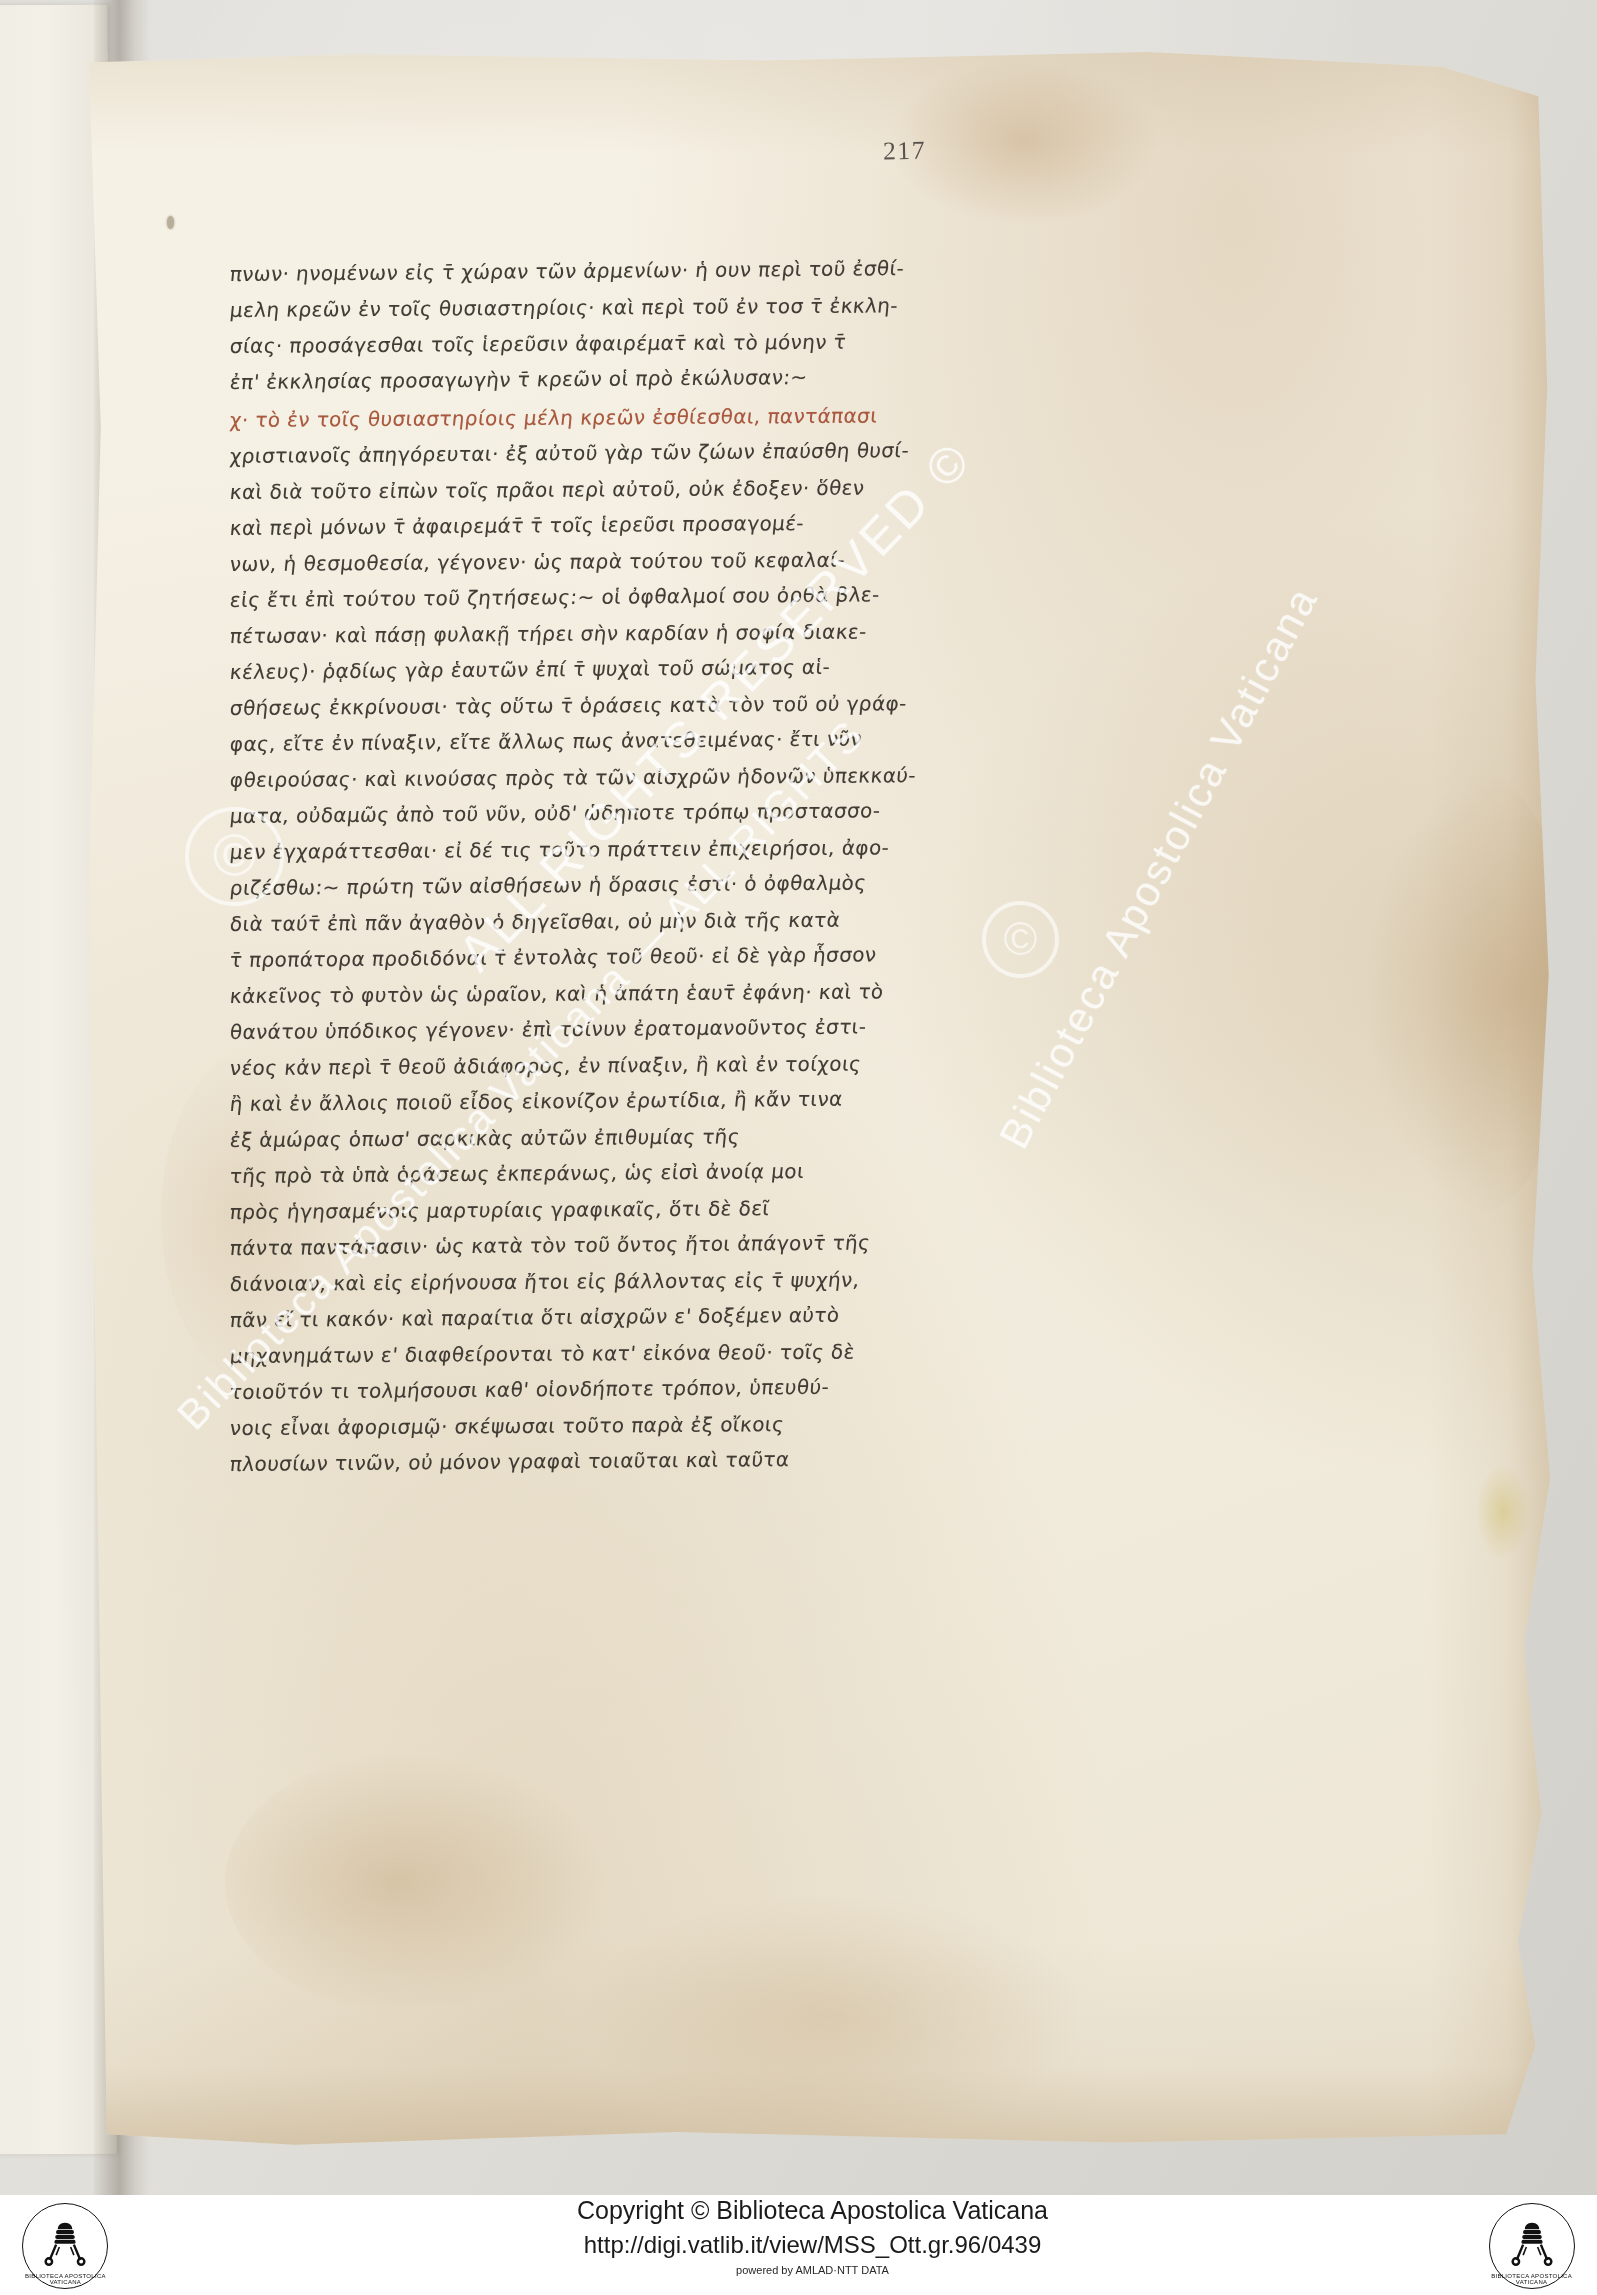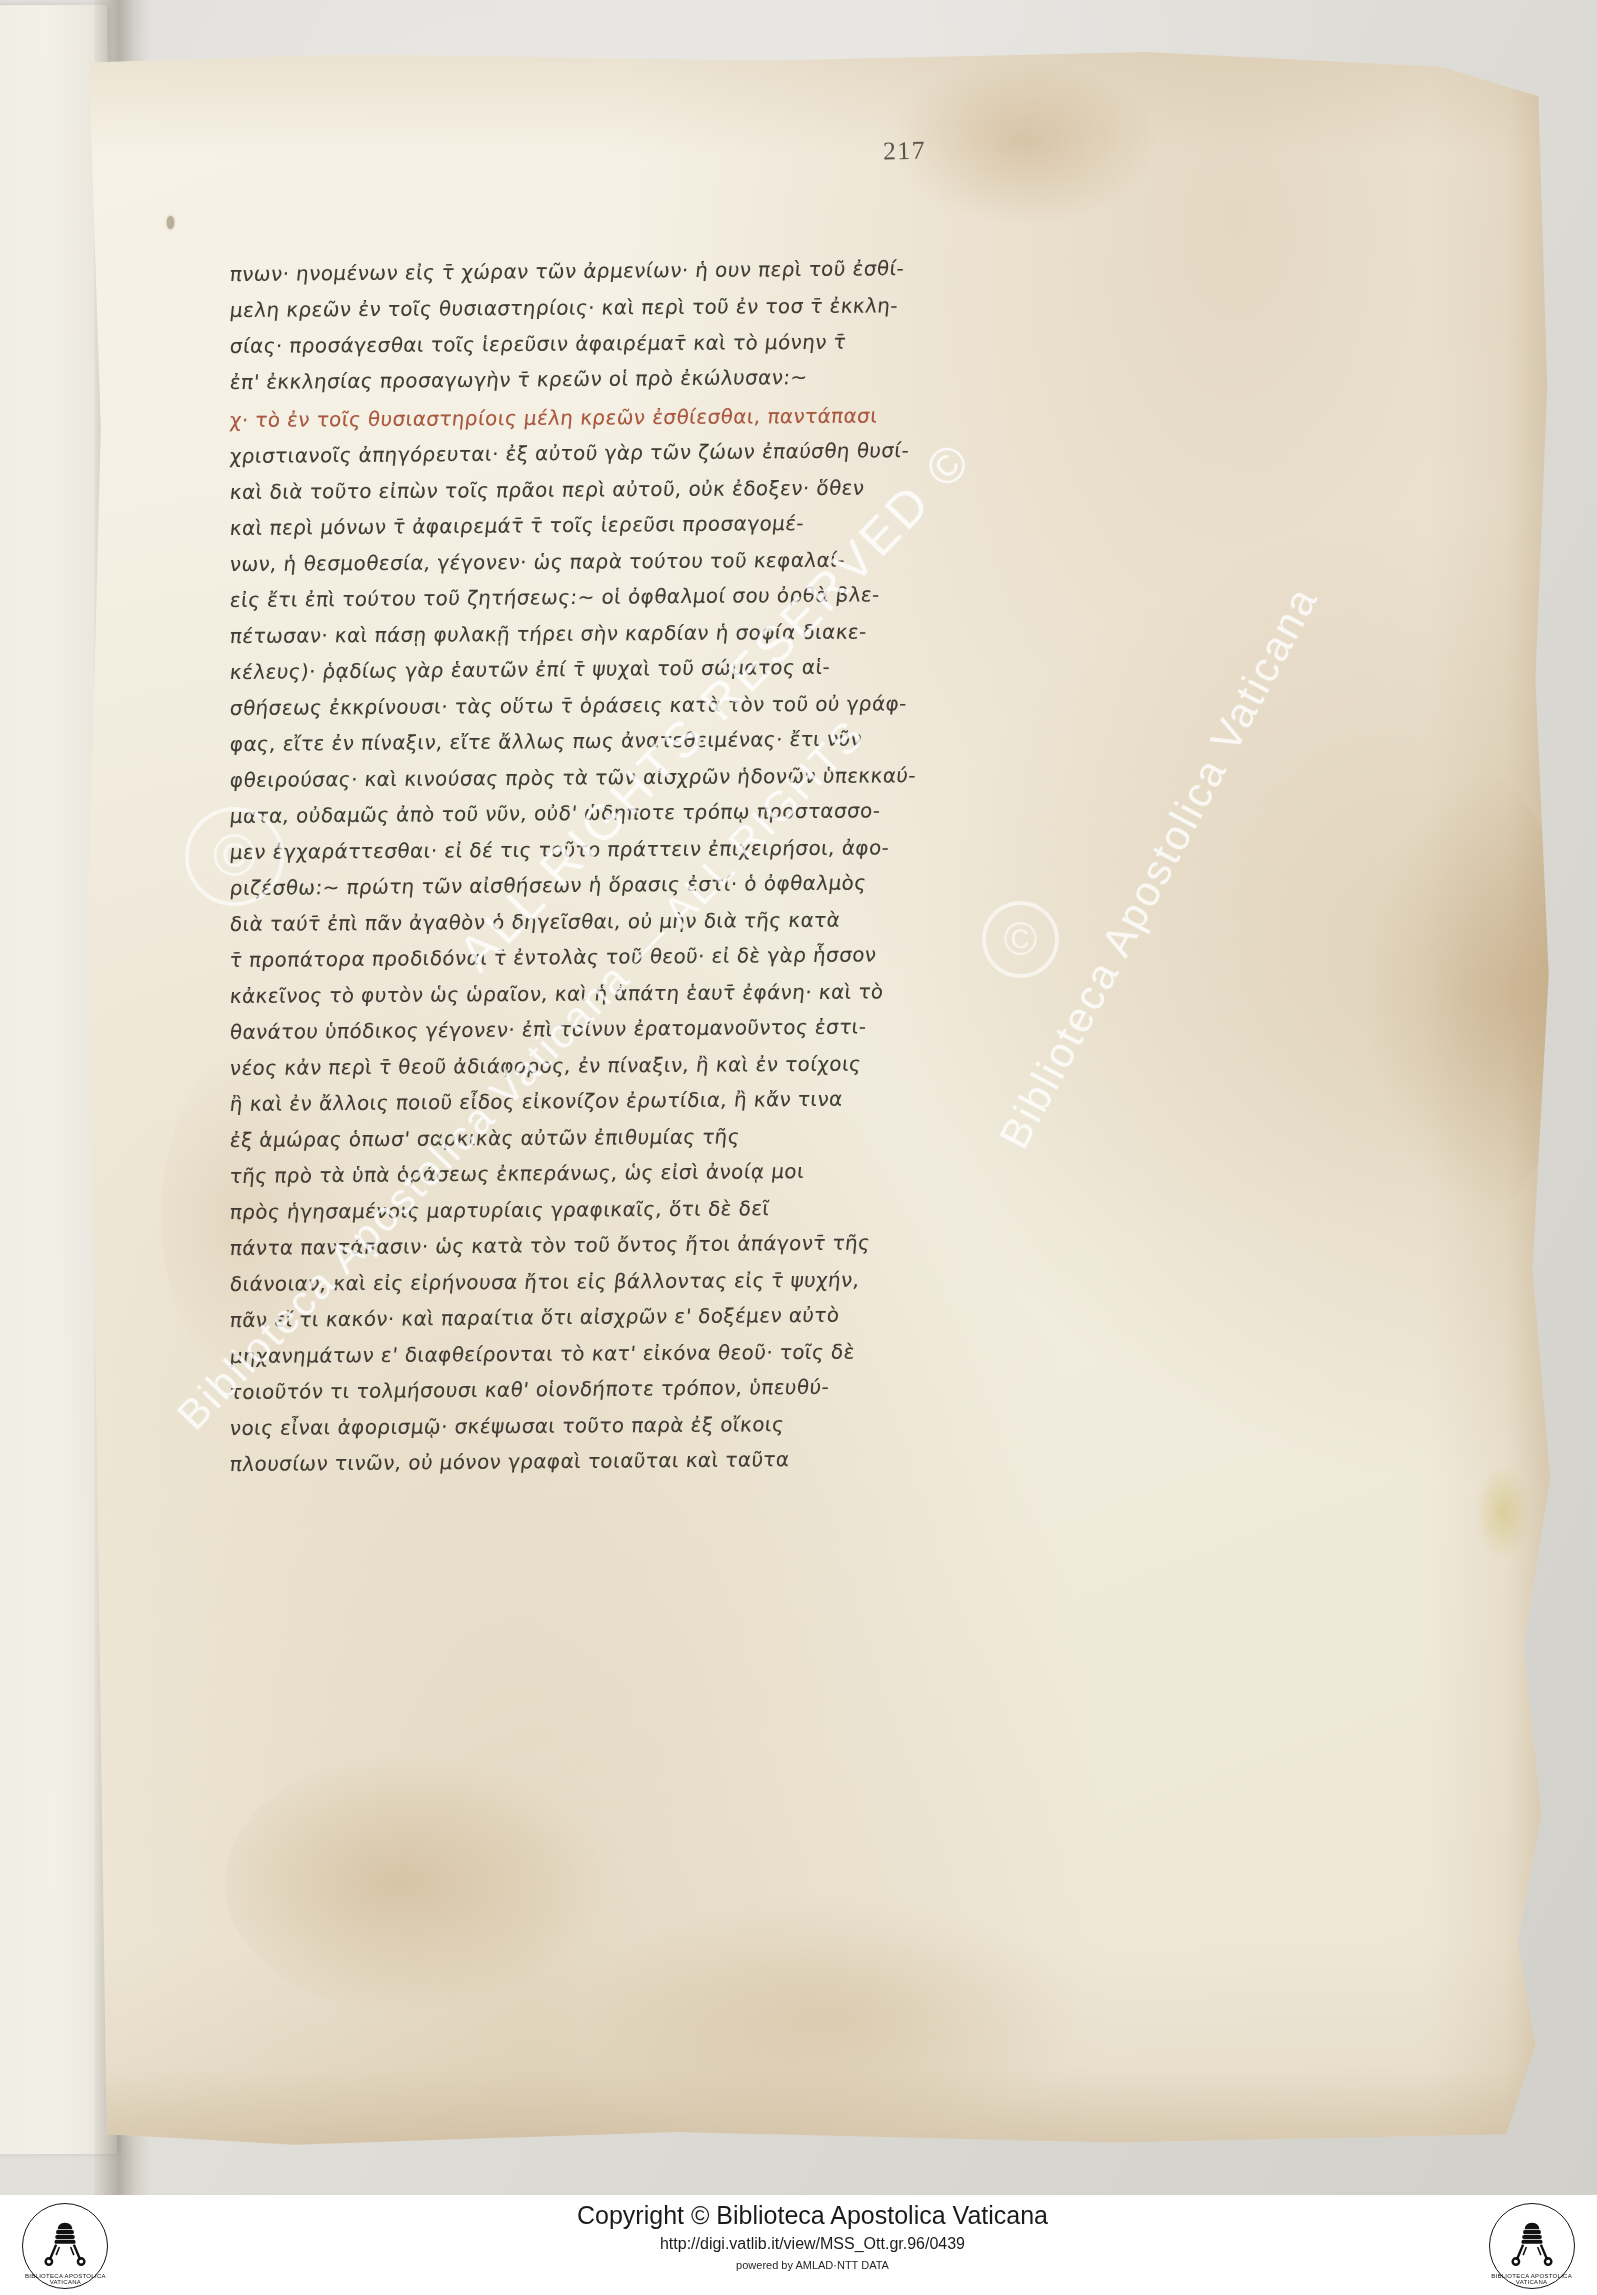--- a/index.html
+++ b/index.html
@@ -217,21 +217,21 @@
     text-align: center;
     font-family: "Liberation Sans", sans-serif;
     color: #1b1b1b;
   }
   #footer-copyright {
     font-size: 25px;
     line-height: 1.25;
     margin-bottom: 3.2px;
   }
   #footer-url {
-    font-size: 16px;
+    font-size: 24px;
     line-height: 1.3;
     color: #1b1b1b;
     text-decoration: none;
   }
   #footer-powered {
     font-size: 11px;
     line-height: 1.4;
     margin-top: 2.4px;
     color: #262626;
   }

